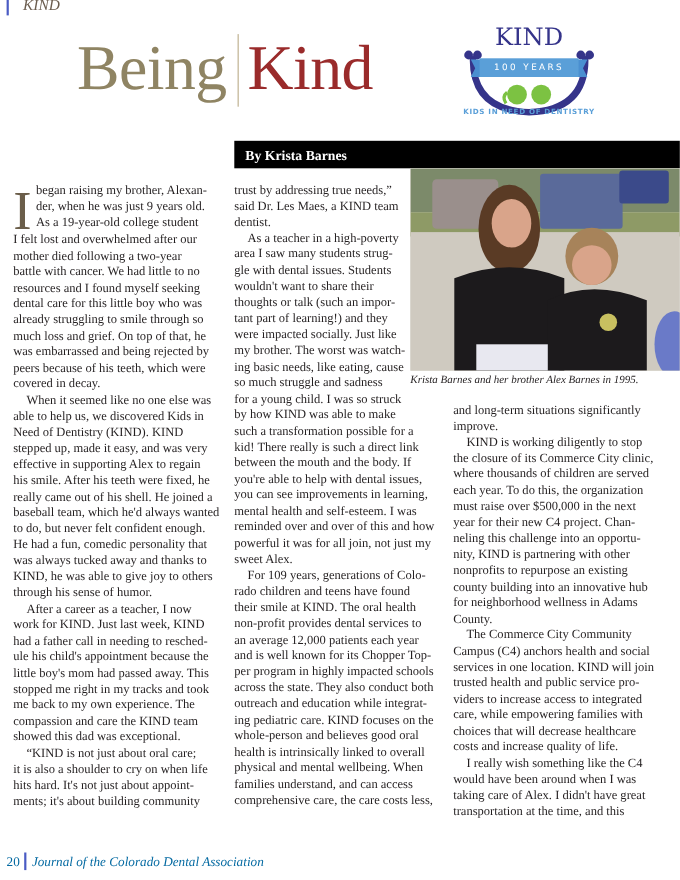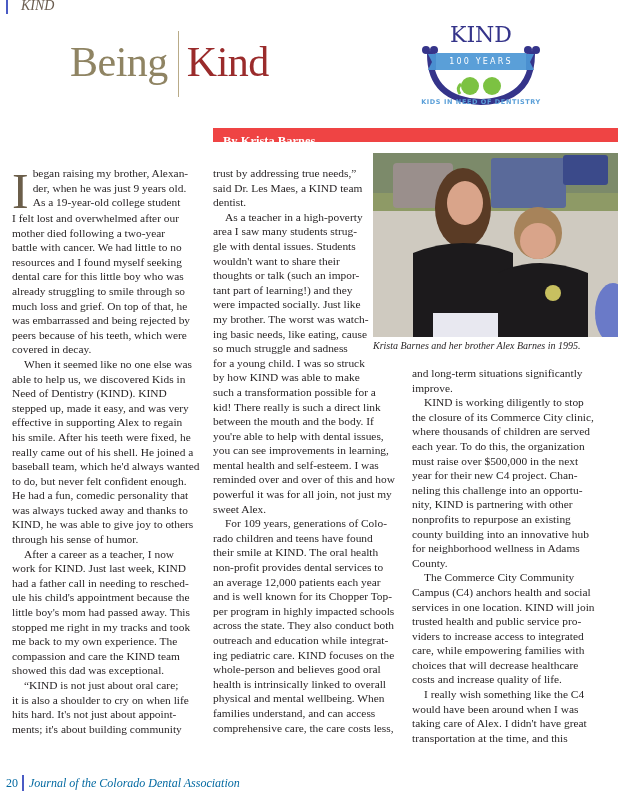--- a/index.html
+++ b/index.html
@@ -9,21 +9,21 @@
     font-family: "Liberation Serif", "DejaVu Serif", serif;
   }
   .running-head {
     position: absolute; left: 6px; top: 0px; height: 14px;
     border-left: 2px solid #4a5bc4; padding-left: 13px;
     font-style: italic; font-size: 14px; line-height: 12px; color: #6b5d4f;
   }
   .title {
     position: absolute; left: 70px; top: 22px; height: 80px;
     display: flex; align-items: center;
-    font-size: 42px; line-height: 1;
+    font-size: 58px; line-height: 1;
   }
   .title .being { color: #8f8463; letter-spacing: -0.5px; }
   .title .divider { width: 1px; height: 66px; background: #b9ab88; margin: 4px 8px 0 10px; }
   .title .kind { color: #9a2b2b; letter-spacing: -0.5px; }
 
   .logo { position: absolute; left: 408px; top: 24px; width: 146px; height: 92px; }
   .logo .logo-word {
     position: absolute; left: 0; right: 0; top: 0; text-align: center;
     font-size: 22px; line-height: 22px; color: #35348a; font-family: "DejaVu Serif", serif;
   }
@@ -31,22 +31,22 @@
     position: absolute; left: 0; right: 0; top: 74px; text-align: center;
     font-family: "DejaVu Sans", sans-serif; font-size: 6.5px; letter-spacing: 0.6px; color: #5a9fd8; font-weight: bold;
   }
   .logo svg { position: absolute; left: 0; top: 0; }
   .logo .banner-text {
     position: absolute; left: 30px; width: 86px; top: 33px; text-align: center;
     font-family: "DejaVu Sans", sans-serif; font-size: 8px; letter-spacing: 2.2px; color: #ffffff;
   }
 
   .byline-bar {
-    position: absolute; left: 213px; top: 128px; width: 405px; height: 14px;
-    background: #ef4444; color: #ffffff;
+    position: absolute; left: 213px; top: 128px; width: 405px; height: 25px;
+    background: #000000; color: #ffffff;
   }
   .byline-bar span {
     position: absolute; left: 10px; top: 6px; font-weight: bold; font-size: 12.5px;
   }
 
   .photo { position: absolute; left: 373px; top: 153px; width: 245px; height: 184px; overflow: hidden; background: #d9d6cf; }
   .caption {
     position: absolute; left: 373px; top: 340px; width: 245px;
     font-style: italic; font-size: 10px; color: #231f20; white-space: nowrap;
   }

